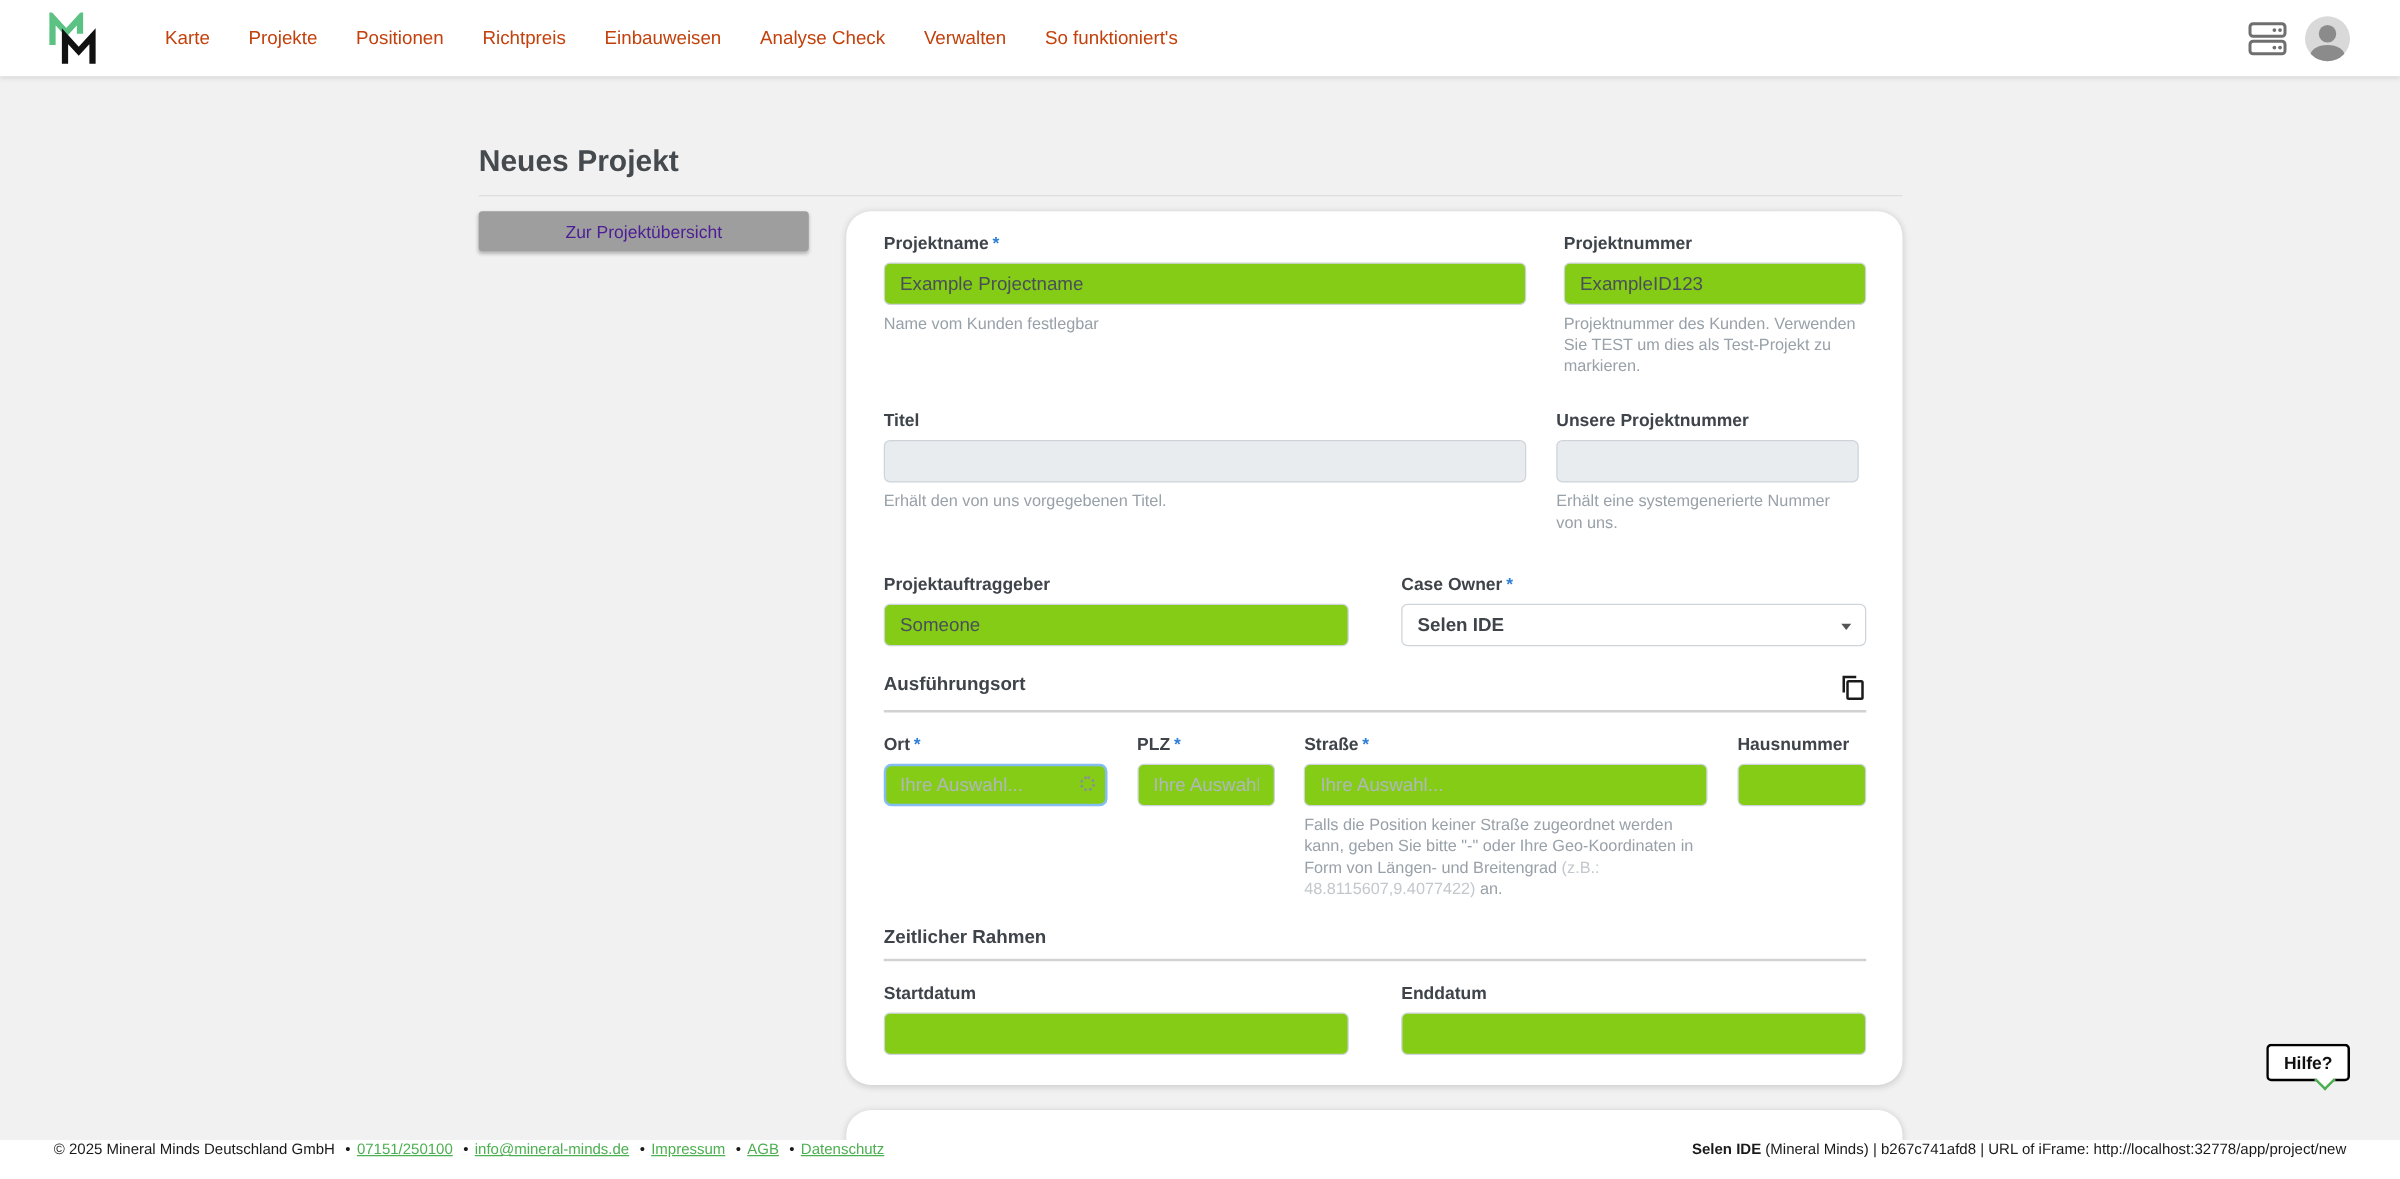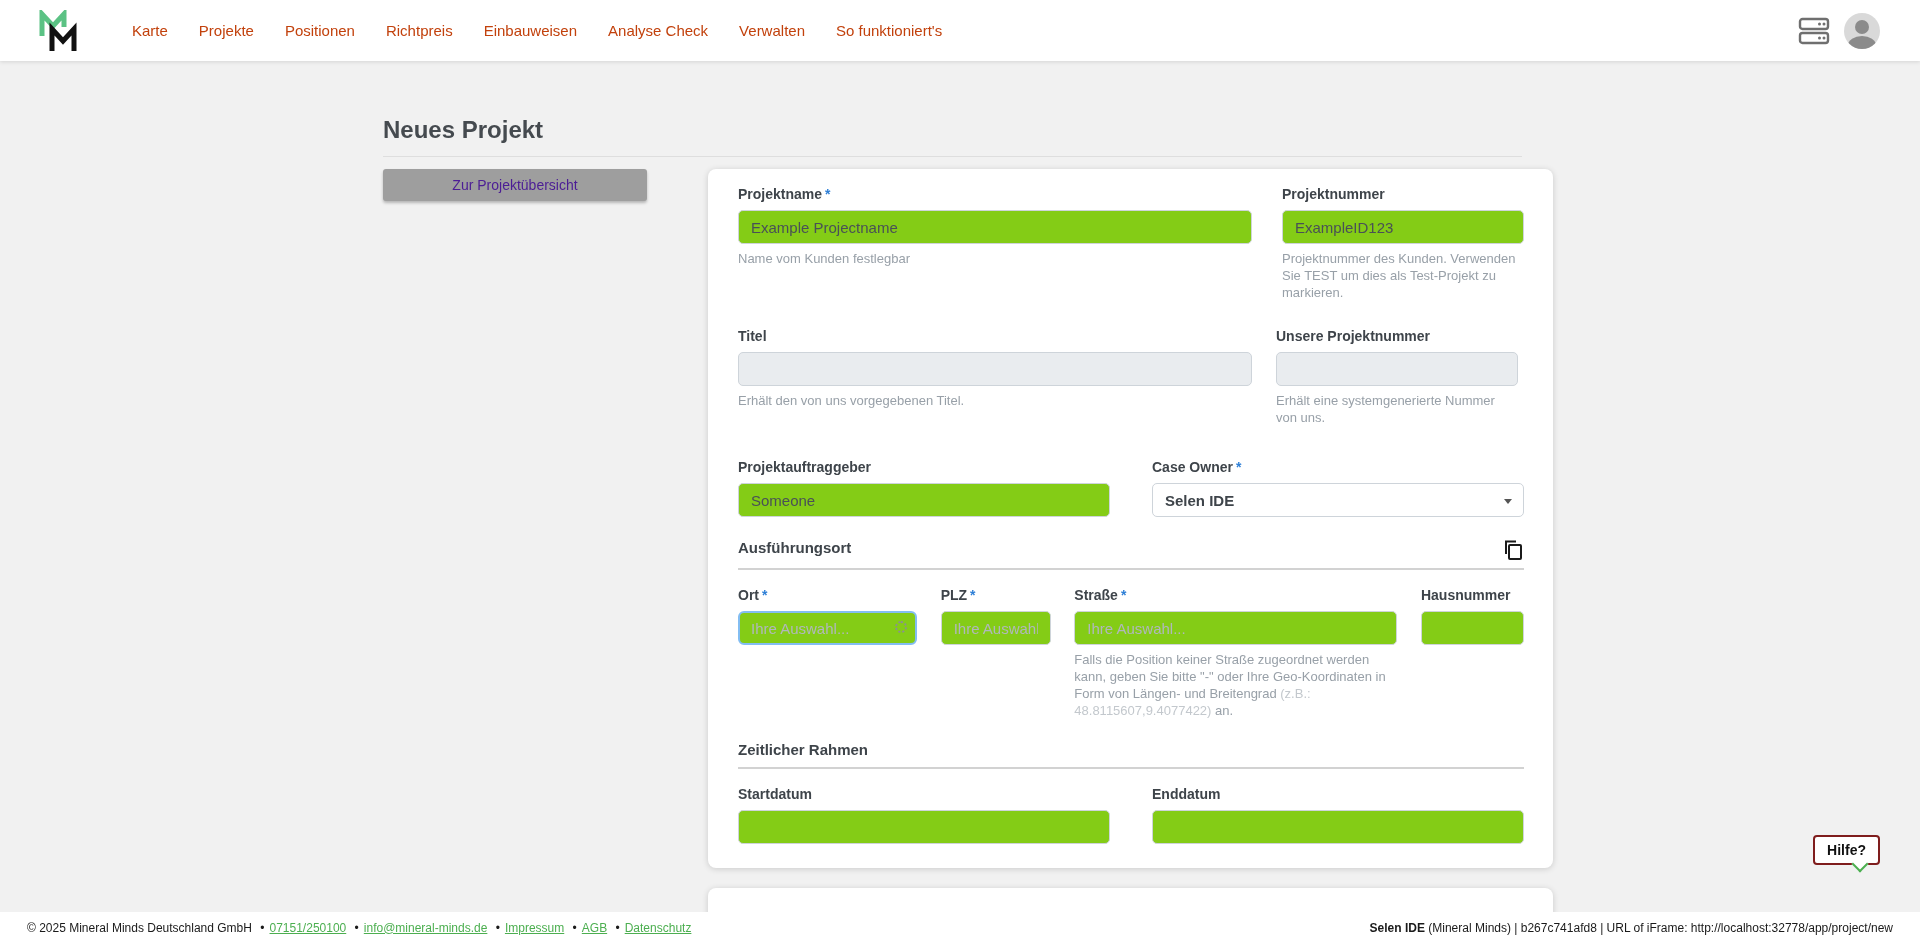--- a/index.html
+++ b/index.html
@@ -39,24 +39,23 @@
   .title-rule { border: none; border-top: 1px solid #dedede; margin-top: 11px; }
   .main-row { display: flex; gap: 30px; margin-top: 12px; align-items: flex-start; }
   .left-col { width: 264px; flex: none; }
   .back-button {
     width: 100%; height: 32px; background: #9e9e9e; color: #4c1d95;
     border: none; border-radius: 3px; font-size: 14px; font-family: inherit;
     box-shadow: 0 2px 3px rgba(0,0,0,.25); cursor: pointer;
   }
   .cards { flex: 1; }
   .card {
-    background: #fff; border-radius: 8px;
+    background: #fff; border-radius: 20px;
     box-shadow: 0 1px 6px rgba(0,0,0,.16);
     padding: 16px 29px 24px 30px;
-    margin-left: 31px;
   }
   .card-partial { margin-top: 20px; height: 60px; }
 
   
   .form-row-a { display: grid; grid-template-columns: 514px 242px; column-gap: 30px; }
   .form-row-b { display: grid; grid-template-columns: 1fr 1fr; column-gap: 42px; }
   .form-row-4 { display: grid; grid-template-columns: 179px 110px 323px 103px; justify-content: space-between; }
   .mt-row2 { margin-top: 26px; gap: 24px; }
   .mt-row3 { margin-top: 32px; }
 
@@ -93,37 +92,37 @@
   }
   .input-wrap { position: relative; }
   .spinner {
     position: absolute; right: 10px; top: 10px; width: 12px; height: 12px;
     border: 2px dotted #8a8f94; border-radius: 50%;
   }
 
   
   .help-button {
     position: fixed; right: 40px; bottom: 78px; z-index: 40;
-    background: #fff; border: 2px solid #7f1d1d; border-radius: 4px;
+    background: #fff; border: 2px solid #000000; border-radius: 4px;
     padding: 5px 12px; font-size: 14px; font-weight: 700; color: #111;
     cursor: pointer; font-family: inherit;
   }
   .help-button::after {
     content: ""; position: absolute; right: 12px; bottom: -7px;
     width: 10px; height: 10px; background: #fff;
     border-right: 2px solid #4caf50; border-bottom: 2px solid #4caf50;
     transform: rotate(45deg);
   }
 
   
   .footer {
     position: fixed; left: 0; bottom: 0; width: 100%; height: 31px;
     background: #fff; z-index: 30;
-    display: flex; align-items: center; justify-content: space-between;
-    padding: 0 27px; font-size: 12px; color: #1a1a1a;
+    display: flex; align-items: flex-start; justify-content: space-between;
+    padding: 0 43px; font-size: 12px; color: #1a1a1a;
   }
   .footer a { color: #4caf50; text-decoration: underline; cursor: pointer; }
   .footer .sep { margin: 0 5px; }
   .footer-right .bold { font-weight: 700; }
 </style>
 </head>
 <body>
 
 <header class="navbar">
   <div class="logo">

